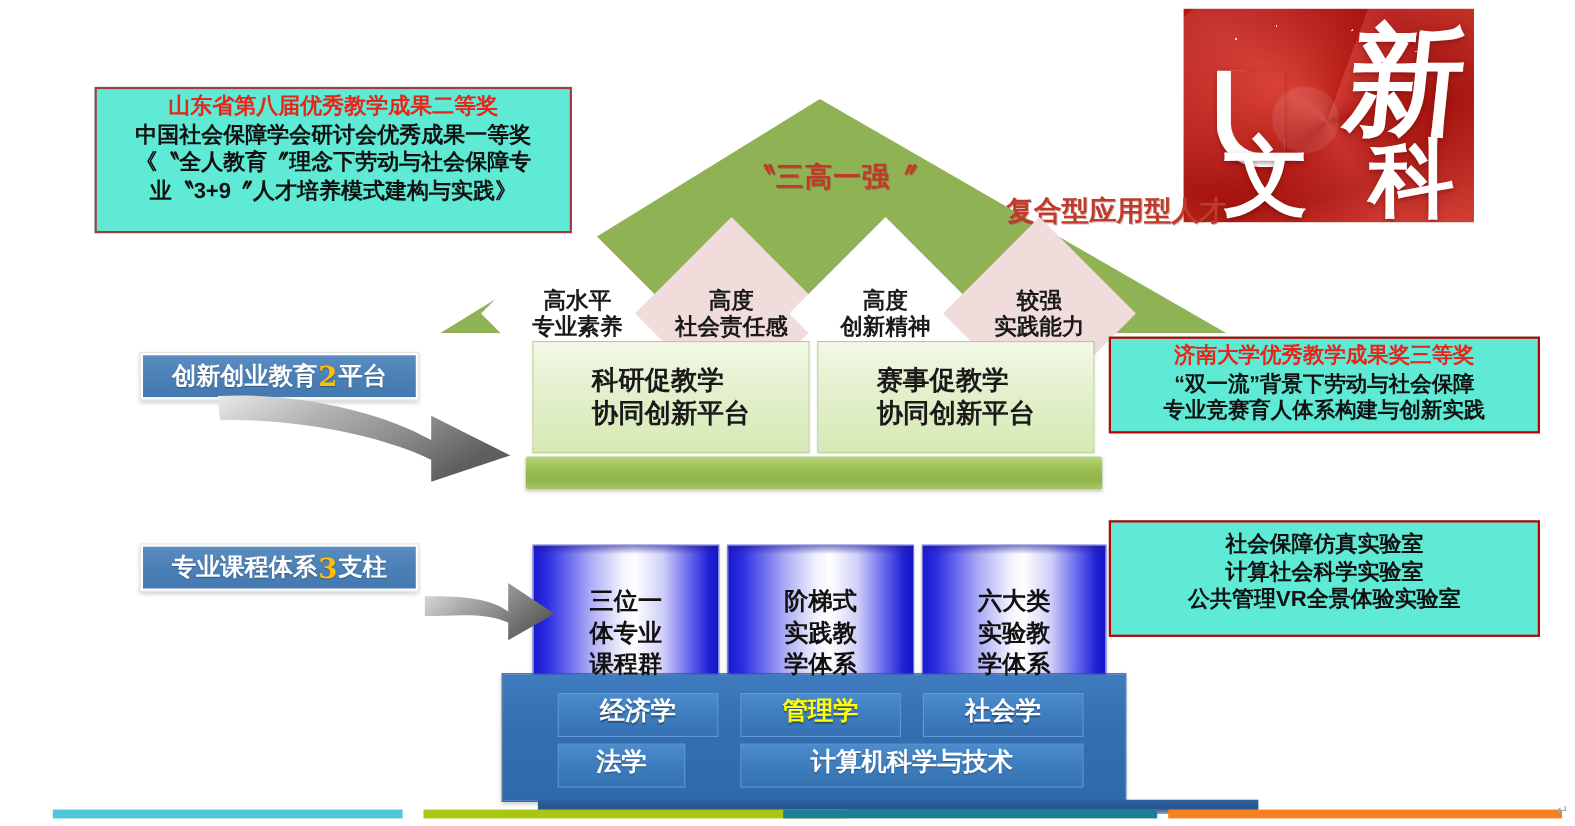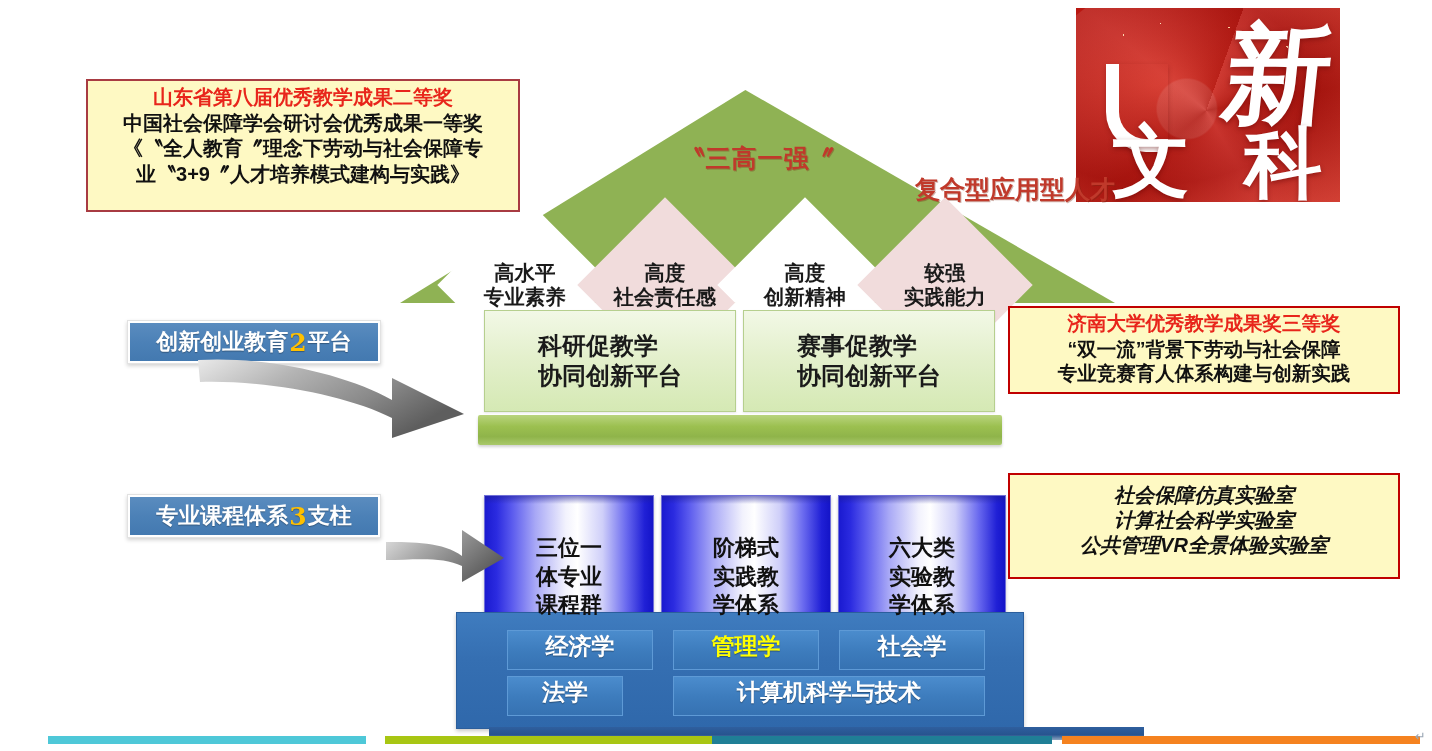--- a/index.html
+++ b/index.html
@@ -50,48 +50,48 @@
   .logo .ch-ke  { right: 18px; bottom: 0px; font-size: 78px; }
   .logo .stroke-j {
     position:absolute; left:30px; top:56px; width:62px; height:88px;
     border-left:13px solid #fff; border-bottom:13px solid #fff;
     border-bottom-left-radius:40px; border-bottom-right-radius:8px;
     box-shadow: 0 2px 5px rgba(90,0,0,0.3);
   }
 
   
   .redbox {
-    position: absolute; background:#fef9c3; border:2.5px solid #c00000;
+    position: absolute; background:#5eead4; border:2.5px solid #c00000;
     text-align:center; line-height:1.26; color:#111;
   }
   .redbox .hl { color:#e8251b; font-weight:700; display:block; }
   .redbox .ln { display:block; }
 
   #callout-top-left { left:86px; top:79px; width:434px; height:133px;
     border-color:#a83b42; padding:4px 6px 0; font-size:20px; font-weight:700; }
   #callout-top-left .hl { font-size:20px; margin-bottom:1px; }
 
   #callout-right-upper { left:1008px; top:306px; width:392px; height:88px;
     padding:3px 6px 0; font-size:19.5px; font-weight:700; }
   #callout-right-upper .hl { font-size:19.5px; margin-bottom:1px; }
 
   #callout-right-lower { left:1008px; top:473px; width:392px; height:106px;
-    padding:8px 6px 0; font-size:20px; font-weight:700;font-style:italic; }
+    padding:8px 6px 0; font-size:20px; font-weight:700; }
 
   
   #roof { position:absolute; left:400px; top:90px; width:715px; height:213px; }
   #roof .tri {
     position:absolute; inset:0;
     background:#8fb254;
     clip-path: polygon(48.3% 0%, 100% 100%, 0% 100%);
   }
   #roof-text {
     position:absolute; left:0; right:0; top:56px; text-align:center;
     color:#c0392b; font-weight:700; line-height:1.22;
-    font-family:Liberation Mono, monospace;
+    font-family:Liberation Sans, sans-serif;
     text-shadow: 1px 1px 0 rgba(120,40,20,0.35);
   }
   #roof-text .l1 { font-size:25px; display:block; letter-spacing:1px; }
   #roof-text .l2 { font-size:25px; display:block;text-align:right; }
 
   
   .diamond {
     position:absolute; width:124px; height:124px;
     transform: rotate(45deg);
     display:flex; align-items:center; justify-content:center;

